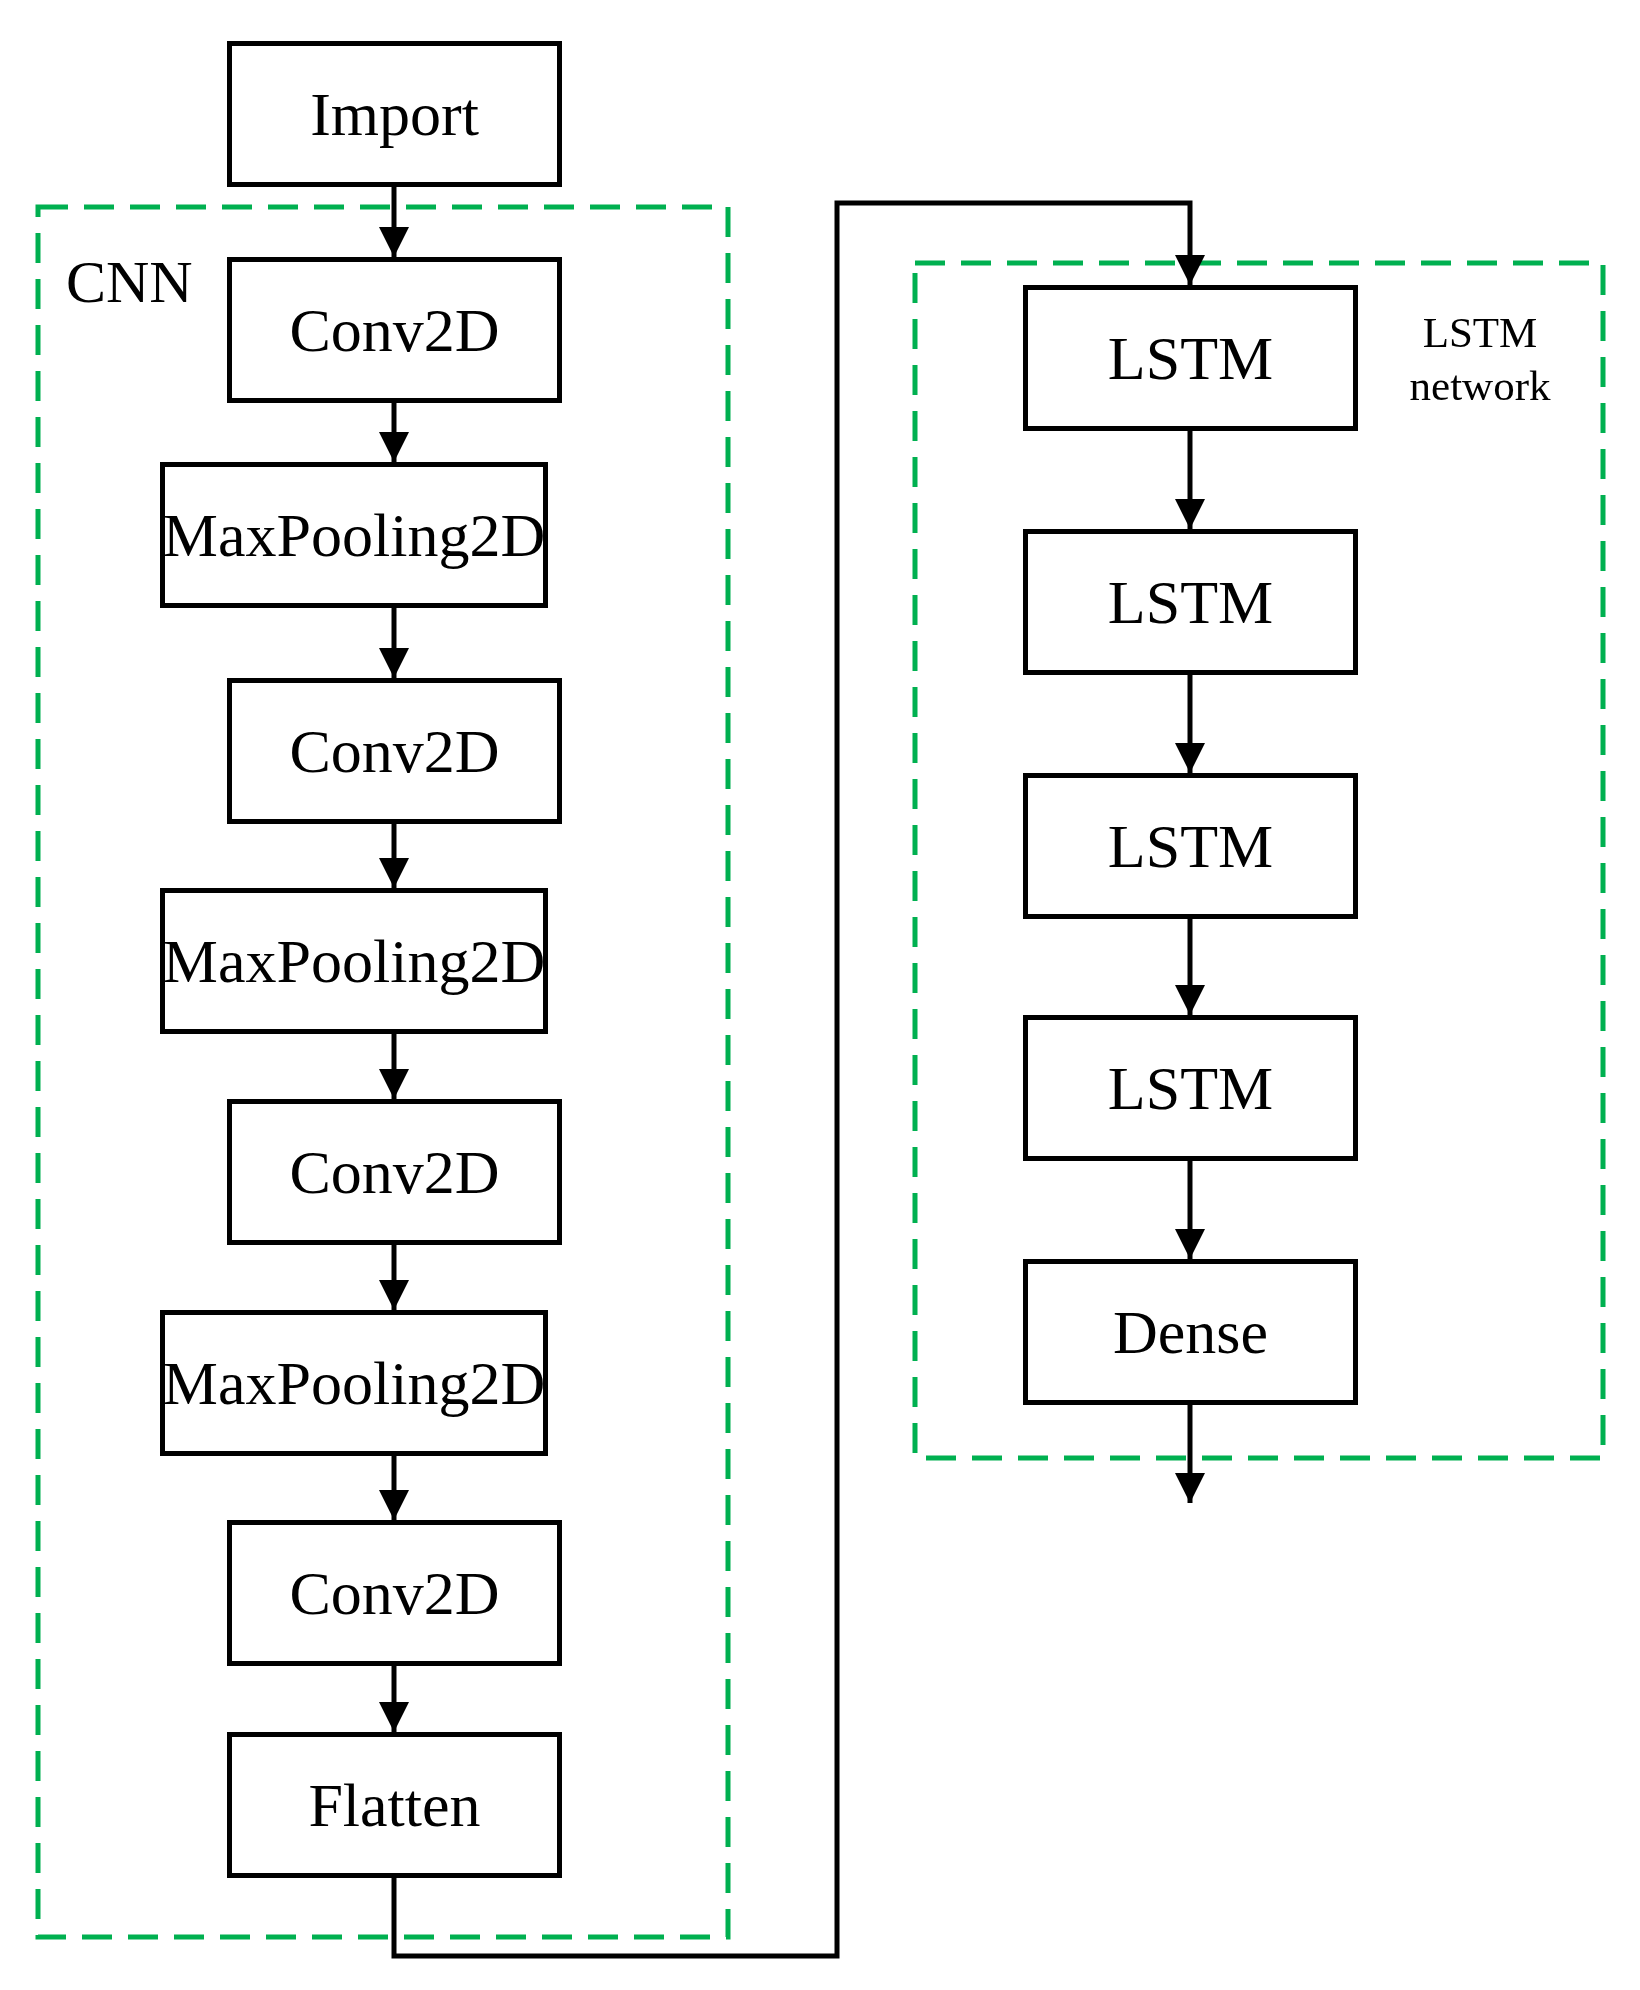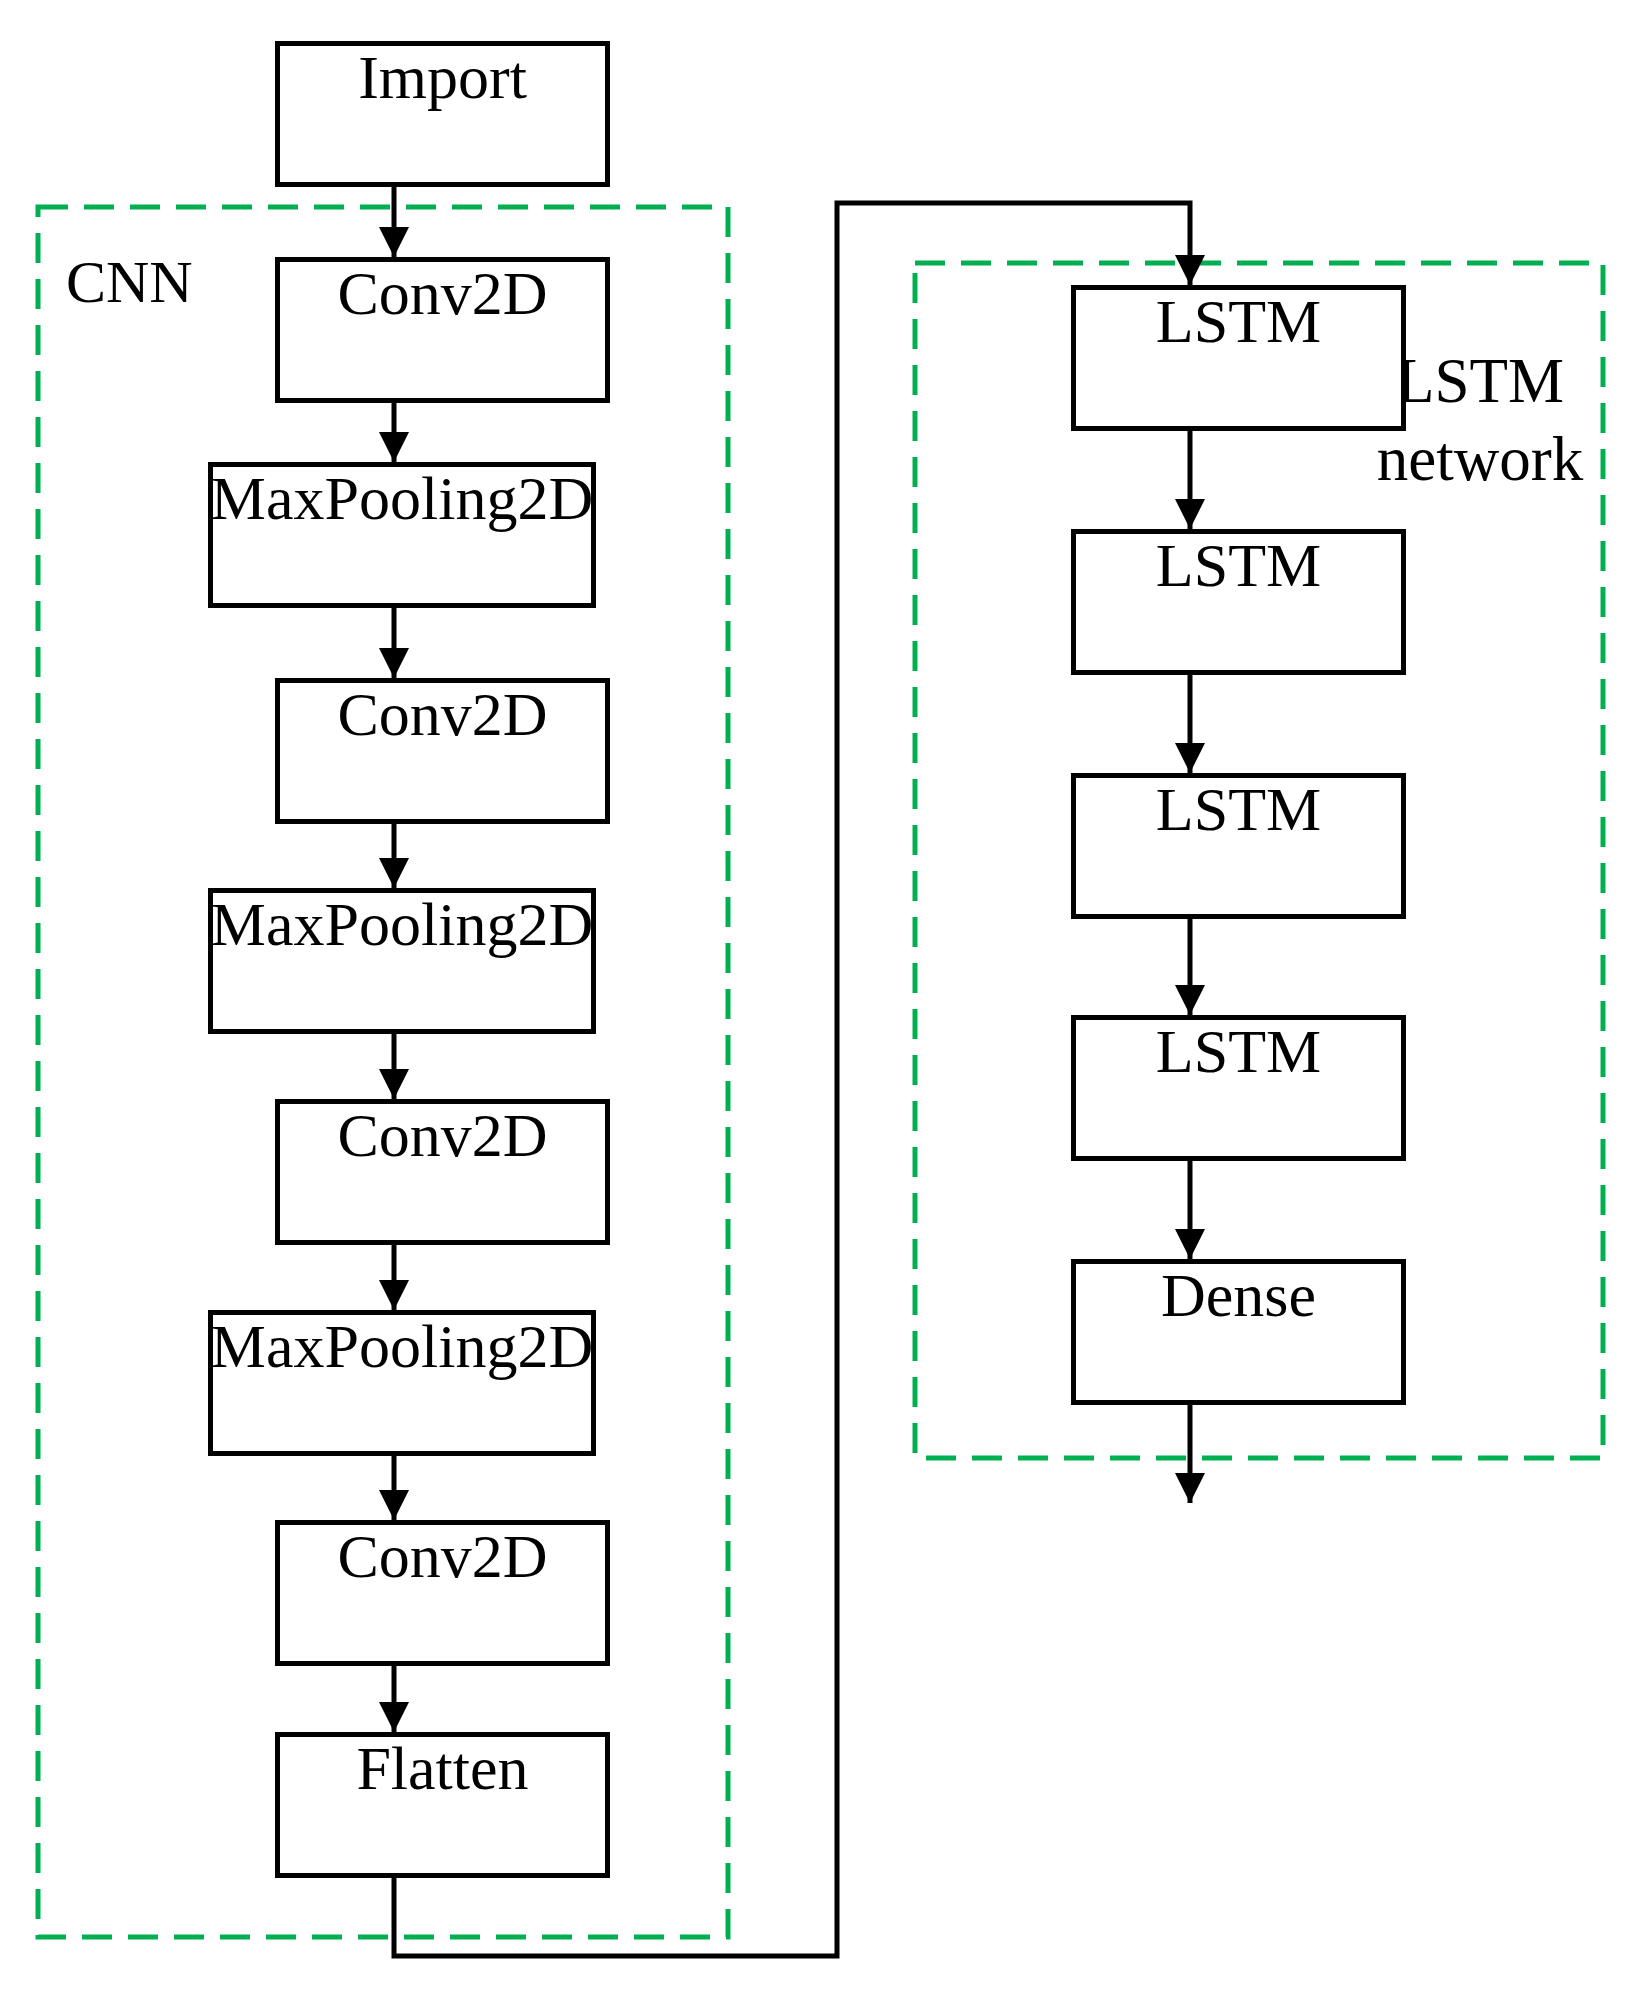--- a/index.html
+++ b/index.html
@@ -24,29 +24,29 @@
     stroke-width:5;
     stroke-linejoin:miter;
   }
   .ahp{fill:var(--connector,#000);}
   .node{
     position:absolute;
     box-sizing:border-box;
     width:335px;height:146px;
     background:var(--node-fill,#fff);
     border:5px solid var(--node-border,#000);
-    display:flex;align-items:flex-start;justify-content:center;
-    font-size:62px;line-height:1;white-space:nowrap;margin-left:48px;
+    display:flex;align-items:center;justify-content:center;
+    font-size:62px;line-height:1;white-space:nowrap;
   }
   .node.wide{width:388px;}
   .glabel{position:absolute;line-height:1;}
   .glabel.cnn{left:66px;top:232px;font-size:60px;margin-top:20px;}
   .glabel.lstmnet{
-    left:1360px;top:342px;width:240px;
-    font-size:63px;line-height:1.24;text-align:center;
+    left:1360px;top:306px;width:240px;
+    font-size:43px;line-height:1.24;text-align:center;
   }
 </style>
 </head>
 <body>
 
 <div id="page">
 
   <svg id="wires" viewBox="0 0 1640 1990">
     <defs>
       <marker id="ah" viewBox="0 0 10 10" refX="10" refY="5" markerUnits="userSpaceOnUse" markerWidth="30" markerHeight="32" orient="auto">

